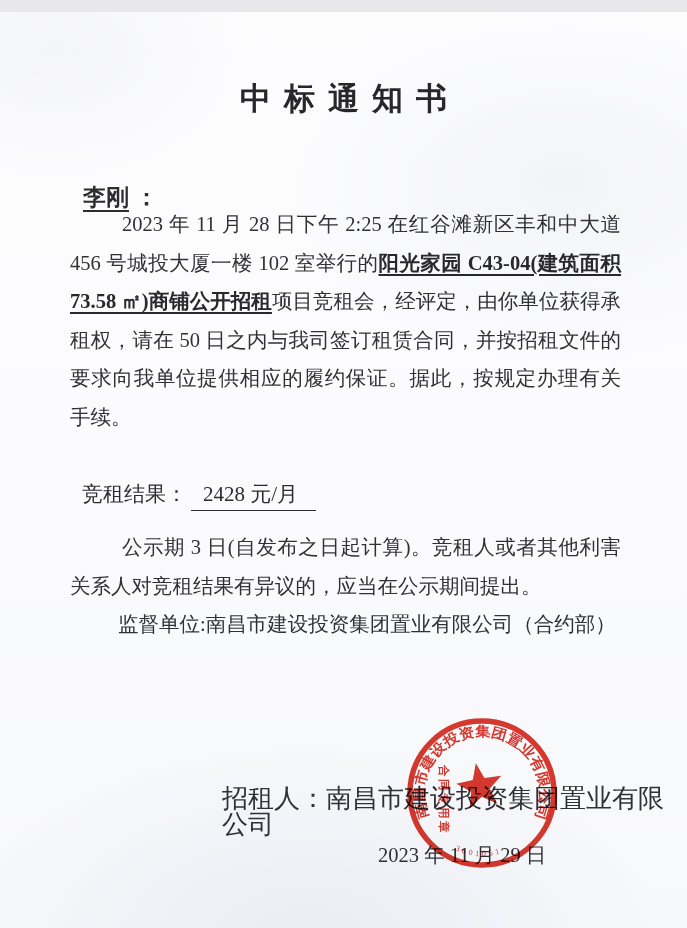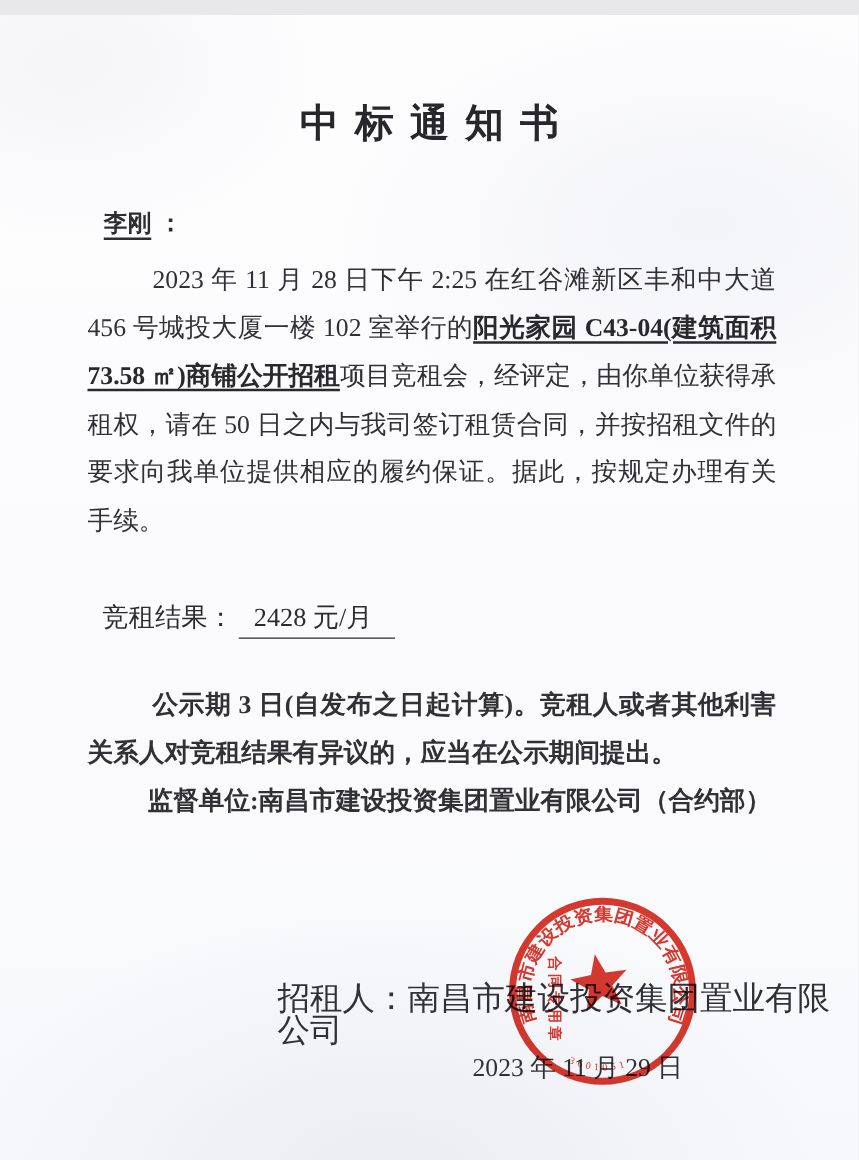--- a/index.html
+++ b/index.html
@@ -17,22 +17,22 @@
     color:#303036;
   }
   .title{
     position:absolute;top:66px;left:0;right:0;
     text-align:center;
     font-size:31px;font-weight:600;
     letter-spacing:13px;text-indent:13px;
     color:#26262b;
   }
   .greeting{
-    position:absolute;left:83px;top:154px;
-    font-size:19px;font-weight:600;color:#2c2c31;text-align:center;
+    position:absolute;left:83px;top:170px;
+    font-size:23px;font-weight:600;color:#2c2c31;text-align:center;
   }
   .greeting .name{
     text-decoration:underline;
     text-underline-offset:5px;
     text-decoration-thickness:1.5px;
     padding-right:6px;
   }
   .body-block{
     position:absolute;left:70px;right:66px;
     font-size:20.5px;line-height:38.6px;
@@ -52,21 +52,21 @@
     position:absolute;left:82px;top:469px;
     font-size:21px;font-weight:400;color:#2b2b30;
     line-height:26px;
   }
   .result-value{
     display:inline-block;
     border-bottom:1.7px solid #2b2b30;
     padding:0 18px 3px 12px;
     margin-left:4px;
   }
-  .block2{top:533px;font-weight:bold;}
+  .block2{top:516px;}
   .block2 p{margin:0;}
   .block2 .p2{text-indent:52px;}
   .block2 .p3{text-indent:48px;}
   .block2 .p4{text-indent:48px;}
   .sig-lessor{
     position:absolute;left:222px;top:774px;
     font-size:26px;line-height:26px;color:#303036;
   }
   .sig-date{
     position:absolute;left:378px;top:830px;

